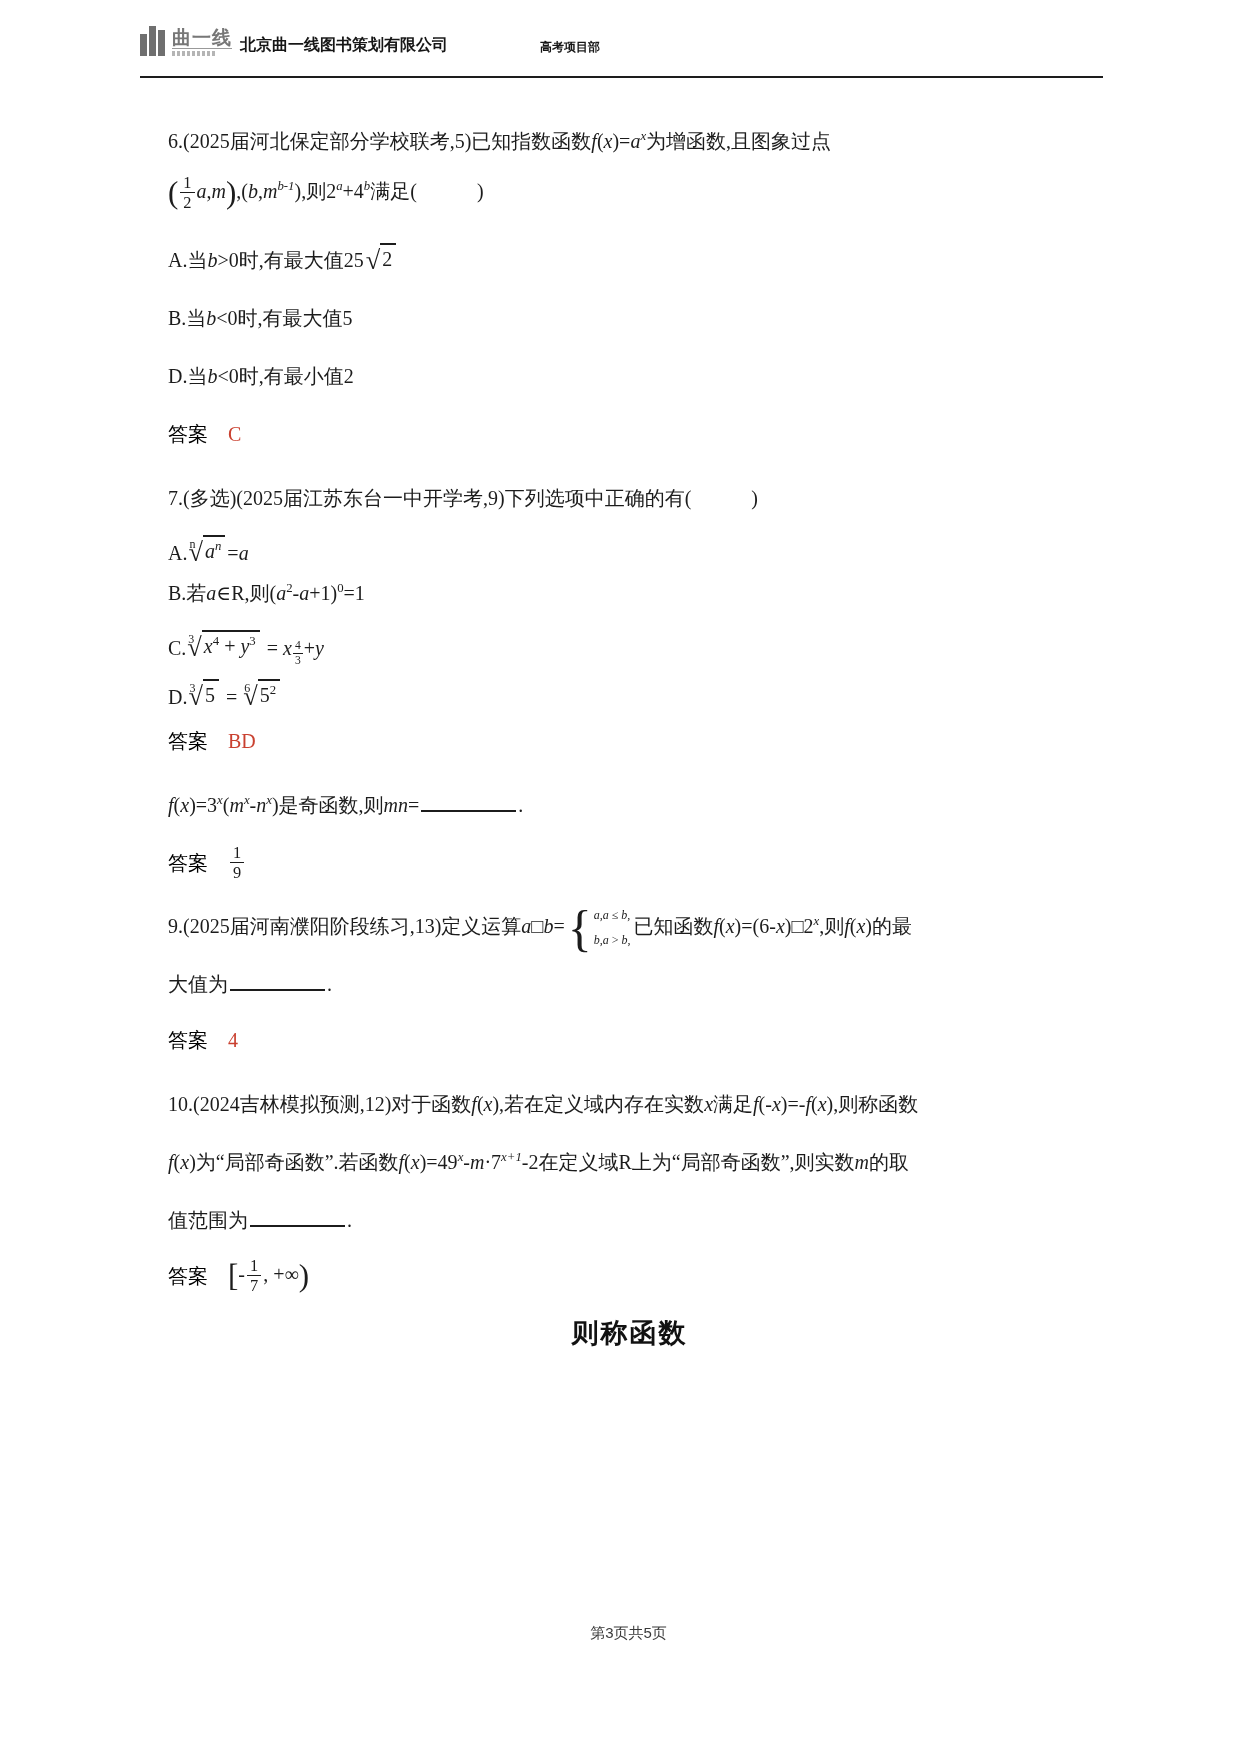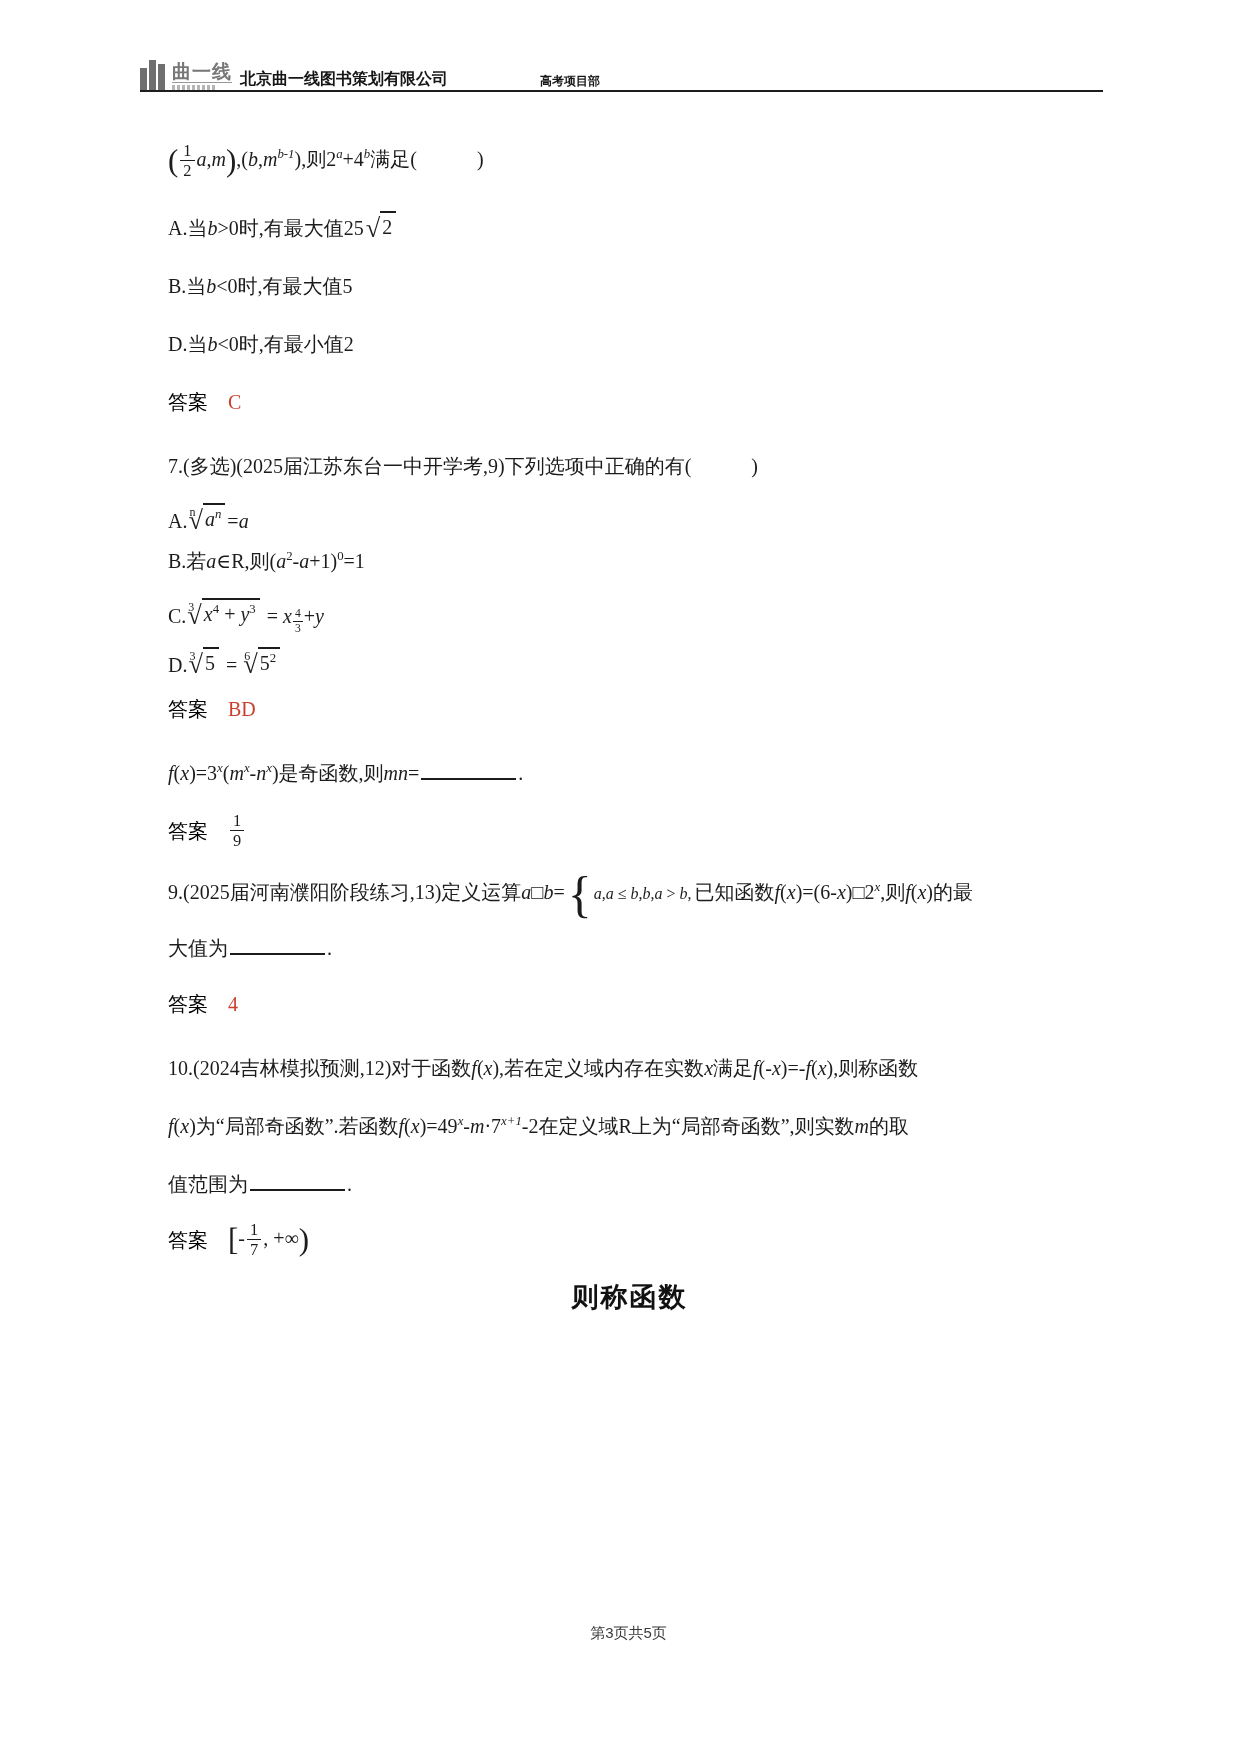--- a/index.html
+++ b/index.html
@@ -1,20 +1,20 @@
 <!DOCTYPE html>
 <html><head>
 <meta charset="utf-8">
 <title>math worksheet</title>
 <style>
   html,body{margin:0;padding:0;background:#e8e8e8;}
   .page{position:relative;width:1241px;height:1755px;background:#ffffff;margin:0 auto;
         font-family:"Liberation Serif","DejaVu Serif",serif;color:#1c1c1c;font-size:20px;overflow:hidden;}
   
-  .hdr{margin:60px 138px 0 140px;padding-bottom:0;border-bottom:2px solid #1d1d1d;
+  .hdr{margin:26px 138px 0 140px;padding-bottom:20px;border-bottom:2px solid #1d1d1d;
        display:flex;align-items:flex-end;}
   .logo{display:flex;align-items:flex-end;}
   .logo-icon{display:inline-flex;align-items:flex-end;margin-right:5px;}
   .logo-icon i{display:inline-block;width:7px;background:#6f6f6f;margin-right:2px;}
   .logo-icon i:nth-child(1){height:22px;}
   .logo-icon i:nth-child(2){height:30px;}
   .logo-icon i:nth-child(3){height:26px;}
   .logo-txt{display:inline-flex;flex-direction:column;line-height:1;margin-right:8px;}
   .logo-zh{font-family:"Liberation Sans","DejaVu Sans",sans-serif;font-weight:700;color:#777;
            font-size:19px;letter-spacing:1px;border-bottom:1px solid #999;padding-bottom:1px;}
@@ -38,21 +38,21 @@
   .frac .fden{padding-top:1px;}
   .supfrac{display:inline-flex;flex-direction:column;align-items:center;vertical-align:0.5em;
         font-size:0.58em;line-height:1.15;margin:0 1px;}
   .supfrac .fnum{border-bottom:1px solid #1c1c1c;padding:0 2px;}
   .rad{display:inline-flex;align-items:flex-end;vertical-align:-2px;margin:0 2px;}
   .ridx{font-size:12px;line-height:1;transform:translateY(-14px);margin-right:-7px;position:relative;z-index:1;}
   .rsign{font-size:1.32em;line-height:0.82;}
   .rbody{border-top:2px solid #1c1c1c;padding:1px 4px 0 2px;}
   .cases{display:inline-flex;align-items:center;vertical-align:middle;margin:0 3px;}
   .cbrace{font-size:50px;line-height:46px;font-weight:300;margin-right:2px;}
-  .crows{display:inline-flex;flex-direction:row;font-size:16px;line-height:25px;}
+  .crows{display:inline-flex;flex-direction:column;font-size:12px;line-height:25px;}
   .blank{display:inline-block;width:95px;height:1em;border-bottom:2px solid #1c1c1c;margin:0 2px;}
   
   .ans{display:flex;align-items:center;line-height:26px;}
   .ans-label{color:#000000;}
   .ans-val{margin-left:20px;color:#c9402f;}
   .ans-val.dark{color:#1c1c1c;}
   
   .sec-heading{text-align:center;font-family:"Liberation Sans","DejaVu Sans",sans-serif;
                font-weight:700;font-size:27px;color:#111;letter-spacing:2px;}
   .footer{position:absolute;top:1624px;left:16px;right:0;text-align:center;
@@ -74,20 +74,21 @@
         <span class="logo-zh">曲一线</span>
         <span class="logo-sub"></span>
       </span>
     </div>
     <div class="company">北京曲一线图书策划有限公司</div>
     <div class="dept">高考项目部</div>
   </header>
 
   <main class="content">
 
+    <div class="line m20"><span>6.(2025届河北保定部分学校联考,5)已知指数函数</span><span class="mi">f</span><span>(</span><span class="mi">x</span><span>)=</span><span class="mi">a</span><span class="sup mi">x</span><span>为增函数,且图象过点</span></div>
     <div class="line m30"><span class="big">(</span><span class="frac">
           <span class="fnum">1</span>
           <span class="fden">2</span>
         </span><span class="mi">a</span><span>,</span><span class="mi">m</span><span class="big">)</span><span>,(</span><span class="mi">b</span><span>,</span><span class="mi">m</span><span class="sup mi">b-1</span><span>),则2</span><span class="sup mi">a</span><span>+4</span><span class="sup mi">b</span><span>满足(　　　)</span></div>
     <div class="line m32"><span>A.当</span><span class="mi">b</span><span>&gt;0时,有最大值25</span><span class="rad">
           <span class="rsign">√</span>
           <span class="rbody"><span>2</span></span>
         </span></div>
     <div class="line m32"><span>B.当</span><span class="mi">b</span><span>&lt;0时,有最大值5</span></div>
     <div class="line m32"><span>D.当</span><span class="mi">b</span><span>&lt;0时,有最小值2</span></div>

